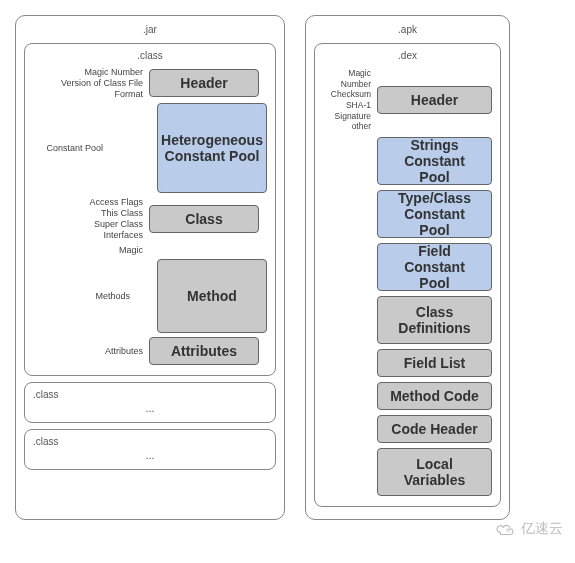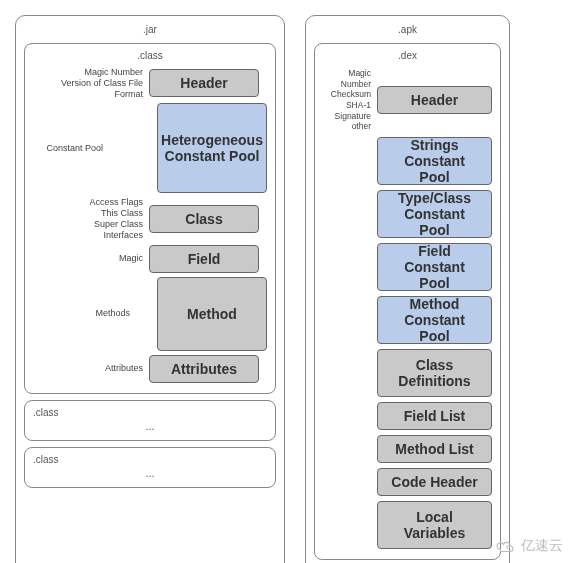--- a/index.html
+++ b/index.html
@@ -18,21 +18,21 @@
   .block-w2 { width: 115px; }
   .h-sm { height: 28px; }
   .h-md { height: 48px; }
   .h-lg { height: 74px; margin-left: 21px; }
   .h-xl { height: 90px; margin-left: 48px; }
   .gray { background: #c9c9c9; }
   .blue { background: #b9ccea; }
   .ellipsis-box { border: 1px solid #888; border-radius: 8px; padding: 6px 8px; display:flex; flex-direction:column; align-items:center; }
   .ellipsis-label { align-self: flex-start; font-size:10px; color:#555; }
   .ellipsis { font-size: 11px; color:#555; padding:2px 0; }
-  .watermark { position: absolute; right: 12px; bottom: 8px; font-size: 14px; color: #bbb; display:flex; align-items:center; gap:4px; }
+  .watermark { position: absolute; right: 12px; bottom: 25px; font-size: 14px; color: #bbb; display:flex; align-items:center; gap:4px; }
   .watermark svg { width:22px; height:14px; }
 </style>
 </head>
 <body>
 
 <div class="container">
 
   <div class="outer-box jar-box">
     <div class="box-label">.jar</div>
 
@@ -50,21 +50,20 @@
       </div>
       <div class="row">
         <div class="side-label" style="white-space:pre-line">Access Flags
 This Class
 Super Class
 Interfaces</div>
         <div class="block block-w h-sm gray">Class</div>
       </div>
       <div class="row">
         <div class="side-label">Magic</div>
-        <div class="block block-w h-sm gray">Field</div>
       </div>
       <div class="row">
         <div class="side-label">Methods</div>
         <div class="block block-w h-lg gray">Method</div>
       </div>
       <div class="row">
         <div class="side-label">Attributes</div>
         <div class="block block-w h-sm gray">Attributes</div>
       </div>
     </div>
@@ -98,33 +97,29 @@
       <div class="row">
         <div class="side-label-narrow"></div>
         <div class="block block-w2 h-md blue" style="padding:8px 10px">Type/Class Constant Pool</div>
       </div>
       <div class="row">
         <div class="side-label-narrow"></div>
         <div class="block block-w2 h-md blue" style="padding:0 10px">Field Constant Pool</div>
       </div>
       <div class="row">
         <div class="side-label-narrow"></div>
-        <div class="block block-w2 h-md blue" style="padding:0 10px">Method Constant Pool</div>
-      </div>
-      <div class="row">
-        <div class="side-label-narrow"></div>
         <div class="block block-w2 h-md gray" style="padding:0 22px">Class Definitions</div>
       </div>
       <div class="row">
         <div class="side-label-narrow"></div>
         <div class="block block-w2 h-sm gray">Field List</div>
       </div>
       <div class="row">
         <div class="side-label-narrow"></div>
-        <div class="block block-w2 h-sm gray">Method List</div>
+        <div class="block block-w2 h-sm gray">Method Code</div>
       </div>
       <div class="row">
         <div class="side-label-narrow"></div>
         <div class="block block-w2 h-sm gray">Code Header</div>
       </div>
       <div class="row">
         <div class="side-label-narrow"></div>
         <div class="block block-w2 h-md gray" style="padding:0 10px">Local Variables</div>
       </div>
     </div>

